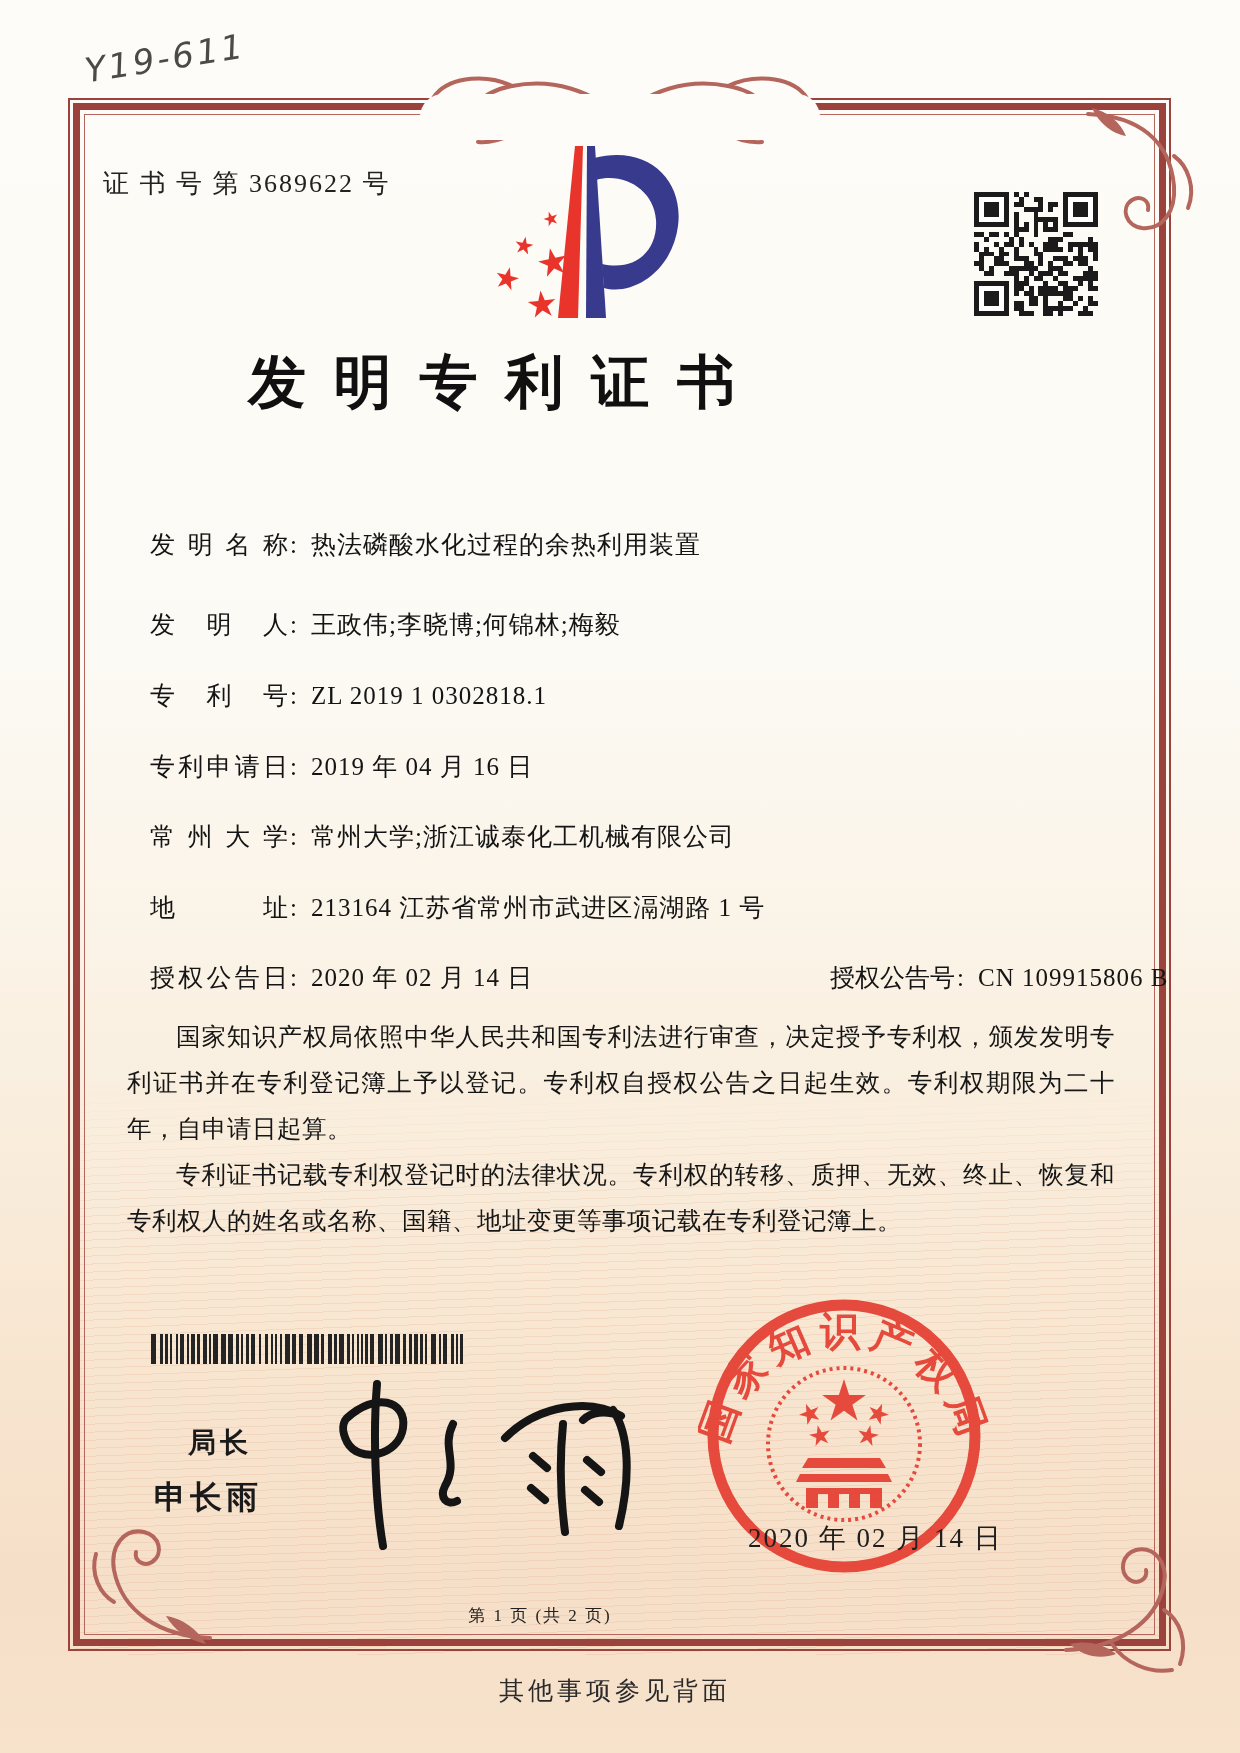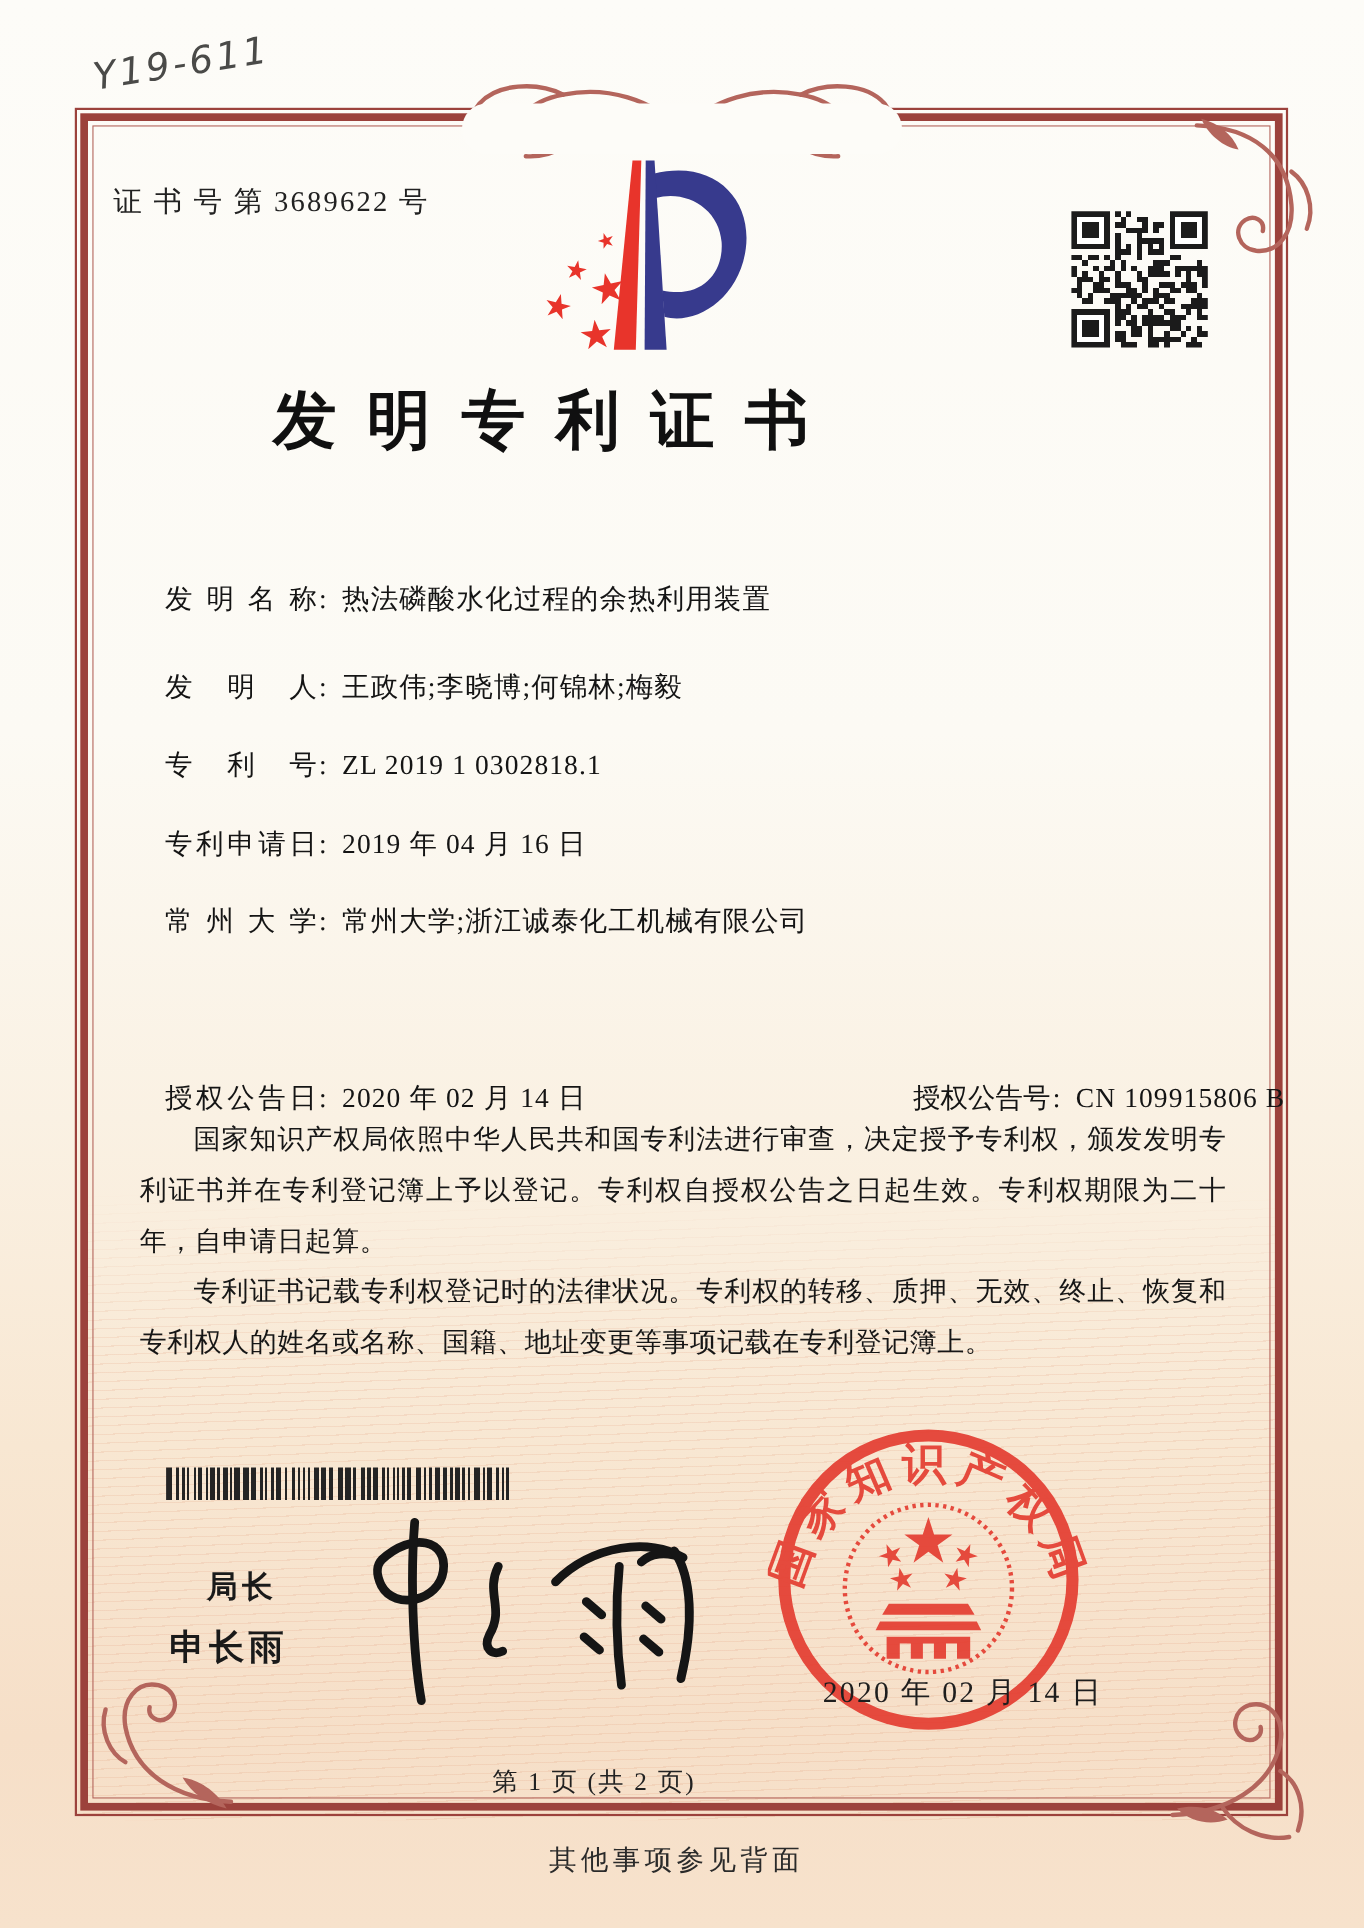--- a/index.html
+++ b/index.html
@@ -70,21 +70,21 @@
     font-family:"Liberation Sans","DejaVu Sans",sans-serif;color:#1a1a1a;letter-spacing:4px;
   }
   .signature{position:absolute;left:295px;top:1372px;width:380px;height:185px;}
   .seal{position:absolute;left:698px;top:1286px;width:292px;height:304px;opacity:.9;}
   .seal-date{
     position:absolute;left:748px;top:1520px;font-size:27px;letter-spacing:2px;color:#1e1e1e;
     white-space:nowrap;z-index:5;
   }
   .page-indicator{
     position:absolute;left:340px;top:1604px;width:400px;text-align:center;
-    font-size:23px;color:#222;letter-spacing:2px;
+    font-size:17px;color:#222;letter-spacing:2px;
   }
   .footer-note{
     position:absolute;left:0;top:1674px;width:1190px;text-align:center;
     font-size:25px;color:#2a2a2a;letter-spacing:4px;padding-left:40px;
   }
   .stroke-orn{stroke:var(--ornament-rose);stroke-width:4;fill:none;stroke-linecap:round;}
   .fill-orn{fill:var(--ornament-rose);}
   .seal-ring{fill:none;stroke:var(--seal-red);stroke-width:11;}
   .seal-red-f{fill:var(--seal-red);}
   .seal-red-s{stroke:var(--seal-red);fill:none;}
@@ -406,21 +406,24 @@
   </div>
   <div class="field-row" style="top:679px;">
     <span class="flabel">专利号</span><span class="fcolon">:</span><span class="fvalue">ZL 2019 1 0302818.1</span>
   </div>
   <div class="field-row" style="top:750px;">
     <span class="flabel">专利申请日</span><span class="fcolon">:</span><span class="fvalue">2019 年 04 月 16 日</span>
   </div>
   <div class="field-row" style="top:820px;">
     <span class="flabel">常州大学</span><span class="fcolon">:</span><span class="fvalue">常州大学;浙江诚泰化工机械有限公司</span>
   </div>
-  <div class="field-row" style="top:961px;margin-top:20px;">
+  <div class="field-row" style="top:891px;">
+    <span class="flabel">地址</span><span class="fcolon">:</span><span class="fvalue">213164 江苏省常州市武进区滆湖路 1 号</span>
+  </div>
+  <div class="field-row" style="top:961px;">
     <span><span class="flabel">授权公告日</span><span class="fcolon">:</span><span class="fvalue">2020 年 02 月 14 日</span></span>
     <span class="field-right"><span>授权公告号</span><span class="fcolon">:</span><span class="fvalue">CN 109915806 B</span></span>
   </div>
 
   <div class="legal">
     <p>国家知识产权局依照中华人民共和国专利法进行审查，决定授予专利权，颁发发明专利证书并在专利登记簿上予以登记。专利权自授权公告之日起生效。专利权期限为二十年，自申请日起算。</p>
     <p>专利证书记载专利权登记时的法律状况。专利权的转移、质押、无效、终止、恢复和专利权人的姓名或名称、国籍、地址变更等事项记载在专利登记簿上。</p>
   </div>
 
   <div class="barcode">

